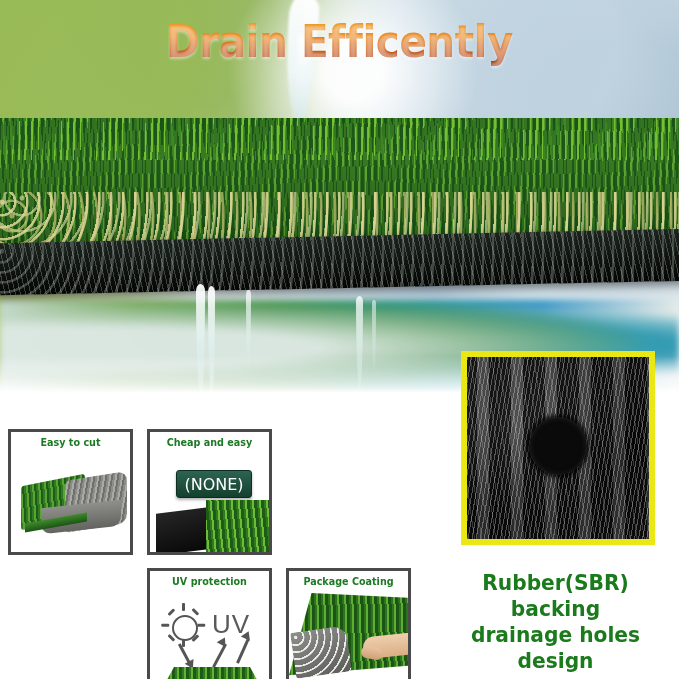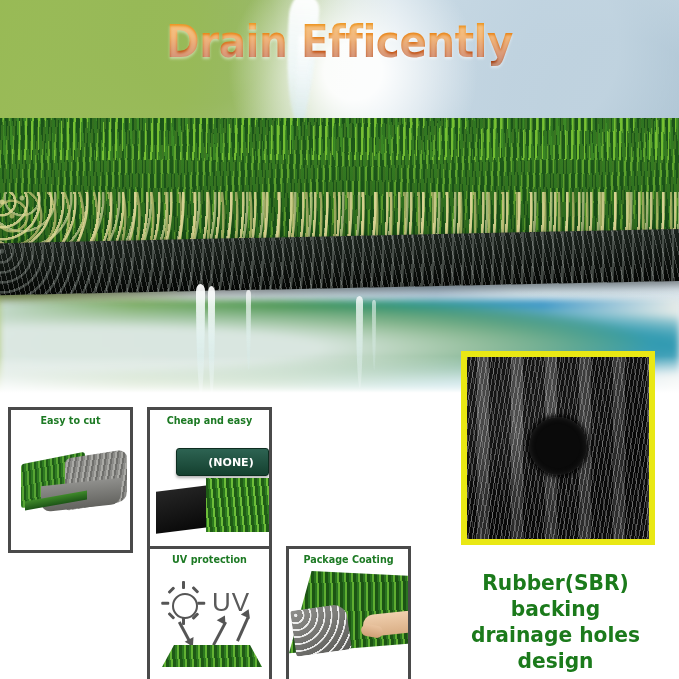--- a/index.html
+++ b/index.html
@@ -91,22 +91,22 @@
     background:radial-gradient(circle at 42% 38%, #0a0a0a 0 60%, #000 100%);
     box-shadow:0 0 4px 2px rgba(0,0,0,.9), inset 0 0 6px rgba(120,120,120,.25);}
 
   
   .caption{position:absolute;left:432px;top:570px;width:247px;text-align:center;
     font-family:"DejaVu Sans",sans-serif;font-weight:bold;font-size:21.5px;line-height:26px;
     color:#1b7a1b;transform:scaleX(.94);}
 
   
   .panels{position:absolute;left:8px;top:407px;width:412px;height:266px;}
-  .panel{position:absolute;width:125px;height:146px;border:3px solid #4a4a4a;background:#fff;
-    box-sizing:border-box;overflow:hidden;}
+  .panel{position:absolute;width:125px;height:126px;border:3px solid #4a4a4a;background:#fff;
+    box-sizing:border-box;overflow:hidden;margin-top:22px;}
   .panel.c0{left:0;} .panel.c1{left:139px;} .panel.c2{left:278px;}
   .panel.r0{top:0;} .panel.r1{top:139px;}
   .p-label{position:absolute;left:0;top:5px;width:100%;text-align:center;z-index:5;
     font-family:"DejaVu Sans",sans-serif;font-weight:bold;font-size:10px;color:#1d7a24;transform:scaleX(.96);}
   .p-label.onphoto{color:#ffffff;font-size:8.6px;text-shadow:0 1px 2px rgba(0,0,0,.85);}
   .p-art{position:absolute;left:0;top:0;width:100%;height:100%;}
 
   
   .roll-green{position:absolute;left:10px;top:48px;width:64px;height:44px;transform:skewY(-11deg);
     background:repeating-linear-gradient(86deg,#2f7a22 0 2px,#58a534 2px 4px,#1f5c18 4px 6px);
@@ -115,22 +115,22 @@
     background:repeating-linear-gradient(100deg,#8b8b88 0 2px,#a9a9a5 2px 4px,#6f6f6c 4px 6px);
     border-radius:5px 9px 9px 5px;}
   .roll-fold{position:absolute;left:30px;top:72px;width:80px;height:26px;transform:skewY(-6deg);
     background:linear-gradient(180deg,#8f8f8c,#63635f);border-radius:0 0 10px 10px;}
   .roll-edge{position:absolute;left:14px;top:86px;width:62px;height:9px;transform:skewY(-10deg);
     background:linear-gradient(180deg,#3f8a2a,#1c5416);}
 
   
   .plaque{position:absolute;left:26px;top:38px;width:74px;height:26px;border-radius:3px;
     background:linear-gradient(180deg,#2d6352,#14402f);border:1px solid #0d2d20;
-    color:#fff;font-family:"DejaVu Sans",sans-serif;font-weight:bold;font-size:11px;
-    display:flex;align-items:center;justify-content:center;box-shadow:0 2px 3px rgba(0,0,0,.3);padding-left:17px;}
+    color:#fff;font-family:"DejaVu Sans",sans-serif;font-weight:normal;font-size:16px;
+    display:flex;align-items:center;justify-content:center;box-shadow:0 2px 3px rgba(0,0,0,.3);}
   .p2-black{position:absolute;left:6px;top:78px;width:60px;height:42px;
     background:linear-gradient(170deg,#262626,#070707);transform:skewY(-7deg);}
   .p2-grass{position:absolute;left:56px;top:68px;width:66px;height:54px;
     background:repeating-linear-gradient(84deg,#2d7a1f 0 2px,#6dbd39 2px 4px,#1f5b16 4px 7px);}
 
   
   .p3-turf{position:absolute;left:0;top:0;width:125px;height:58px;
     background:repeating-linear-gradient(88deg,#2c7420 0 2px,#63b233 2px 4px,#1d5715 4px 7px);
     clip-path:polygon(0 0,100% 0,100% 62%,50% 100%,0 62%);}
   .p3-pellets{position:absolute;left:22px;top:86px;width:84px;height:34px;

